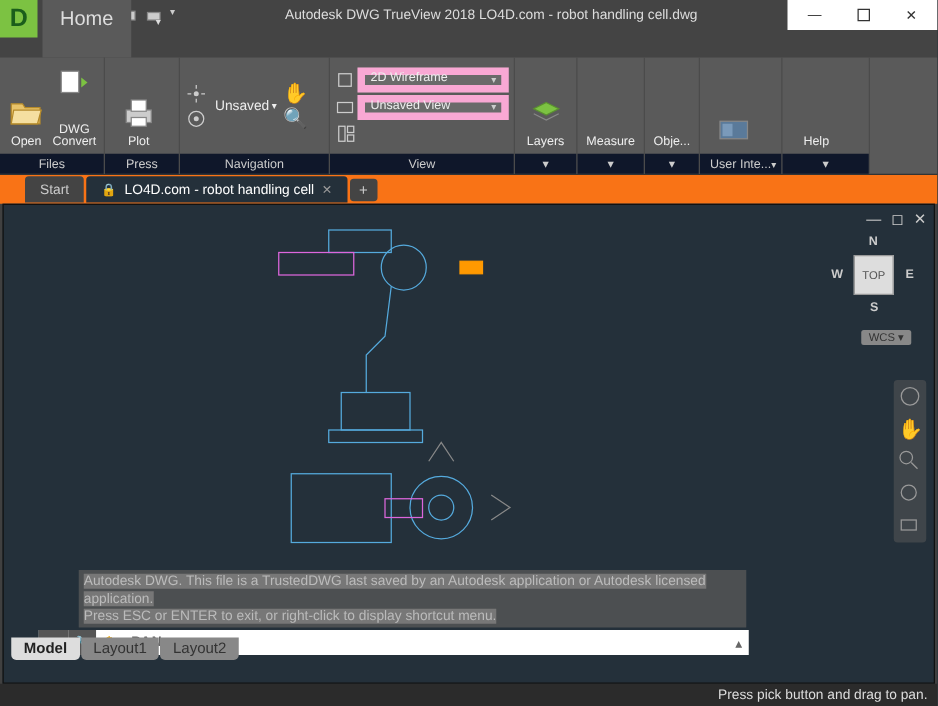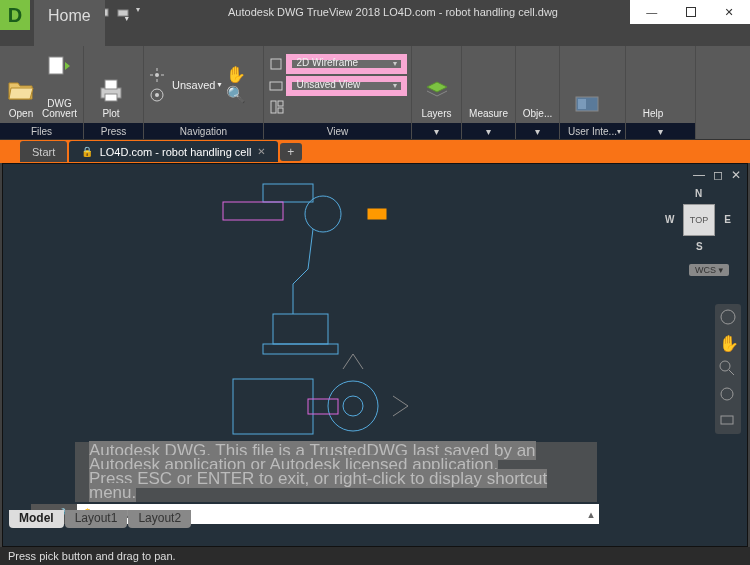--- a/index.html
+++ b/index.html
@@ -46,33 +46,33 @@
 .wcs { position:absolute; top:100px; right:18px; background:#888; color:#333; font-size:9px; padding:1px 6px; border-radius:2px;}
 
 .navbar { position:absolute; right:6px; top:140px; width:26px; background:rgba(90,90,90,.5); border-radius:3px; display:flex; flex-direction:column; align-items:center; padding:4px 0; gap:8px;}
 .navbar .nb { width:18px; height:18px; color:#888;}
 
 
 .drawing { position:absolute; left:210px; top:10px; color:#6cf; }
 .drawing svg { overflow:visible; }
 
 
-.cmd-history { position:absolute; left:72px; right:150px; bottom:44px; color:#bbb; font-family:Consolas,monospace; font-size:17px; line-height:14px; background:rgba(90,90,90,.75); padding:2px 14px;}
+.cmd-history { position:absolute; left:60px; right:150px; bottom:44px; color:#bbb; font-family:Consolas,monospace; font-size:11px; line-height:14px; background:rgba(90,90,90,.75); padding:2px 4px;}
 .cmd-history .hl { background:#777; display:inline;}
 .cmd-line { position:absolute; left:28px; right:148px; bottom:22px; height:20px; background:#fff; display:flex; align-items:center; font-family:Consolas,monospace; font-size:11px;}
 .cmd-grip { width:24px; background:#555; height:100%; display:flex; align-items:center; justify-content:center; color:#ccc;}
 .cmd-tool { width:22px; height:100%; background:#555; display:flex; align-items:center; justify-content:center; color:#ccc;}
 .cmd-text { flex:1; padding:0 6px; color:#666; font-weight:bold; letter-spacing:1px;}
 .cmd-drop { width:16px; text-align:center; color:#666;}
 
 
 .layouttabs { position:absolute; left:6px; bottom:18px; height:18px; display:flex; gap:0;}
 .ltab { background:#888; color:#333; font-size:12px; padding:1px 10px; border-radius:0 0 4px 4px; margin-right:1px; cursor:pointer;}
 .ltab.active { background:#ddd; color:#222; font-weight:bold;}
-.status { position:absolute; left:0; right:0; bottom:0; height:18px; background:#2b2b2b; color:#ddd; font-size:11px; display:flex; align-items:center; justify-content:flex-start; padding:0 8px;}
+.status { position:absolute; left:0; right:0; bottom:0; height:18px; background:#2b2b2b; color:#ddd; font-size:11px; display:flex; align-items:center; justify-content:flex-end; padding:0 8px;}
 
 svg { display:block; }
 </style>
 </head>
 <body>
 
 <div class="titlebar">
   <div class="app-logo">D</div>
   <div class="qat">
     <span class="icon">

